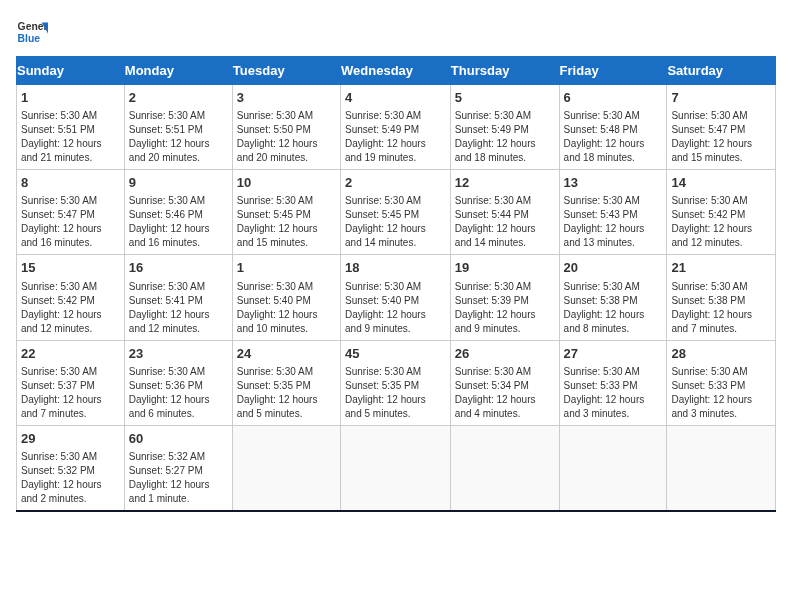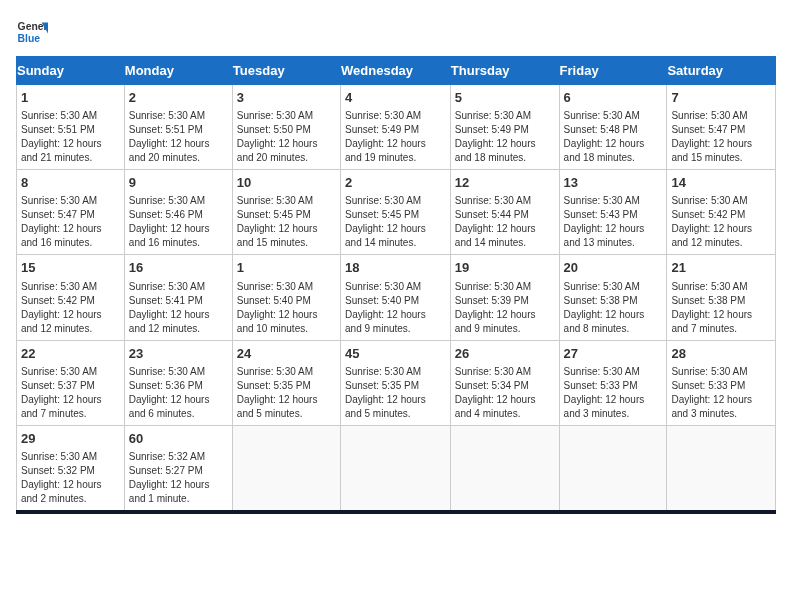--- a/index.html
+++ b/index.html
@@ -55,21 +55,21 @@
       border: 1px solid #ccc;
       padding: 4px;
       vertical-align: top;
       width: 113px;
       min-height: 70px;
       font-size: 10px;
       color: #333;
       line-height: 1.4;
     }
     tbody tr:last-child td {
-      border-bottom: 4px solid #0f172a;
+      border-bottom: 2px solid #0f172a;
       margin-left: 8px;
     }
     .day-num {
       font-size: 13px;
       font-weight: bold;
       display: block;
       margin-bottom: 2px;
     }
     .empty-cell {
       background: #f9f9f9;

